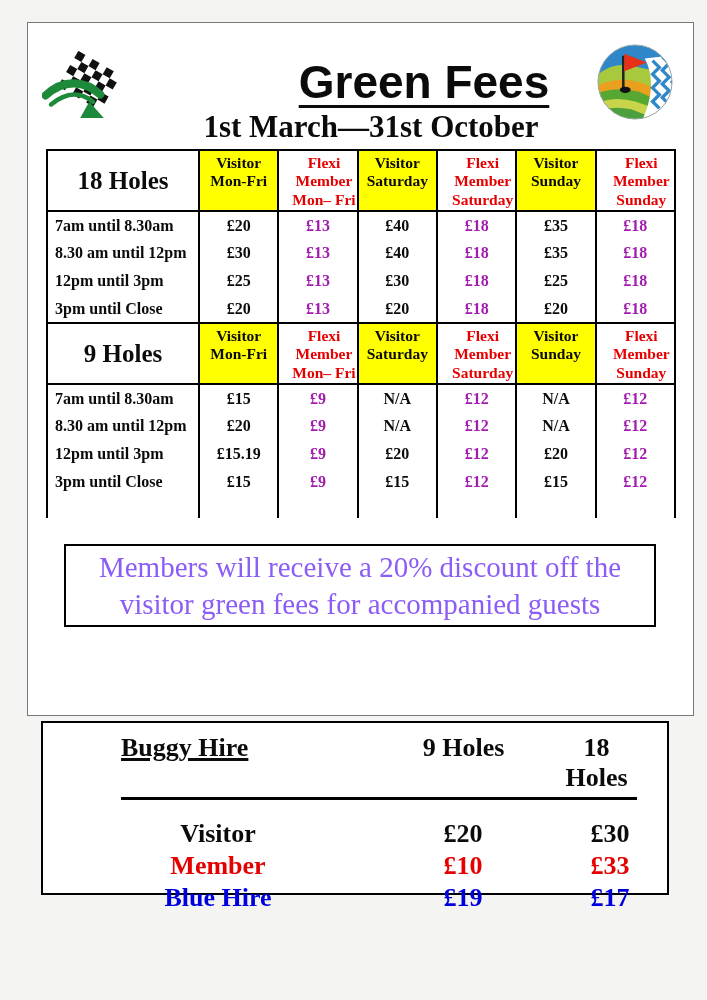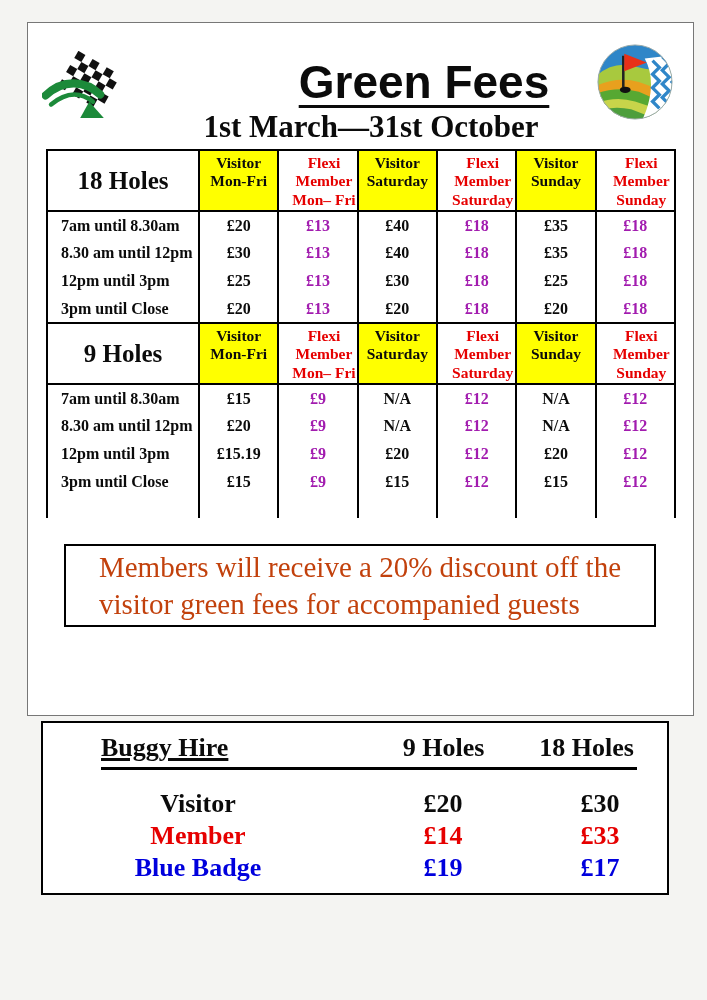--- a/index.html
+++ b/index.html
@@ -37,41 +37,41 @@
     border-left: 2px solid #000; border-right: 2px solid #000;
     border-top: 0; border-bottom: 0;
     font-weight: bold; overflow: hidden;
   }
   tr.head-row td { border-top: 2px solid #000; border-bottom: 2px solid #000; height: 61px; vertical-align: top; }
   tr.head-row td.section-name { font-size: 25px; text-align: center; vertical-align: middle; color: #0b0b0b; }
   tr.head-row td.hdr { font-size: 15.5px; line-height: 1.18; text-align: center; padding-top: 3px; white-space: pre-line; }
   tr.head-row td.visitor { background: #ffff00; color: #0b0b0b; }
   tr.head-row td.flexi { color: #e60000; padding-left: 12px; }
   tr.data-row td { height: 28px; font-size: 16px; }
-  tr.data-row td.time { text-align: left; padding-left: 13px; color: #0b0b0b; }
+  tr.data-row td.time { text-align: left; padding-left: 7px; color: #0b0b0b; }
   tr.data-row td.val { text-align: center; }
   tr.data-row td.vblack { color: #0b0b0b; }
   tr.data-row td.vred { color: #a21caf; }
   tr.filler-row td { height: 22px; }
 
   
   .note-box {
     position: absolute; left: 36px; top: 521px; width: 592px; height: 83px;
     border: 2px solid #000; background: #fff;
     display: flex; align-items: center; justify-content: center;
   }
   .note-text {
-    font-size: 29px; line-height: 37px; color: #c2410c;
+    font-size: 29px; line-height: 37px; text-align: center; color: #8b5cf6;
     white-space: pre-line;
   }
 
   
   .buggy-box {
     position: absolute; left: 13px; top: 698px; width: 628px; height: 174px;
-    border: 2px solid #000; background: #fff;
+    border: 2px solid #000; background: #fff; padding-left: 20px;
   }
   .buggy-header {
     display: grid; grid-template-columns: 250px 185px 1fr;
     margin: 10px 30px 0 58px;
     border-bottom: 3px solid #000; padding-bottom: 4px;
     font-size: 26px; font-weight: bold; color: #0b0b0b;
   }
   .buggy-header .bh-title { text-align: left; text-decoration: underline; text-decoration-thickness: 3px; }
   .buggy-header .bh-col { text-align: center; }
   .buggy-rows { margin-top: 18px; }
@@ -282,24 +282,24 @@
       <span class="bh-col">18 Holes</span>
     </div>
     <div class="buggy-rows">
         <div class="buggy-row c-black">
           <span>Visitor</span>
           <span>£20</span>
           <span>£30</span>
         </div>
         <div class="buggy-row c-red">
           <span>Member</span>
-          <span>£14</span>
+          <span>£10</span>
           <span>£33</span>
         </div>
         <div class="buggy-row c-blue">
-          <span>Blue Badge</span>
+          <span>Blue Hire</span>
           <span>£19</span>
           <span>£17</span>
         </div>
       </div>
   </div>
 
 </div>
 
 </body></html>

